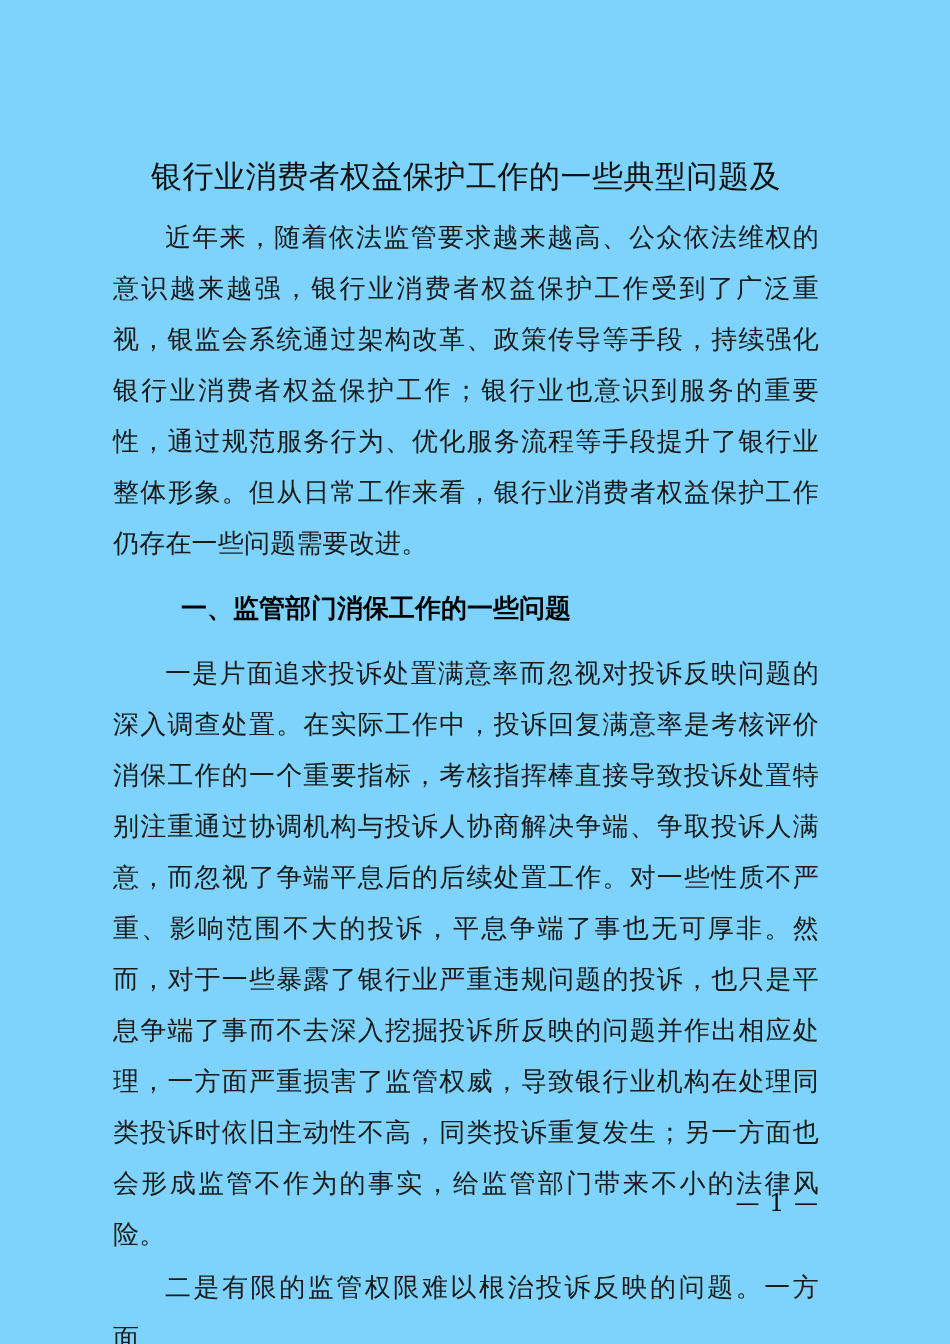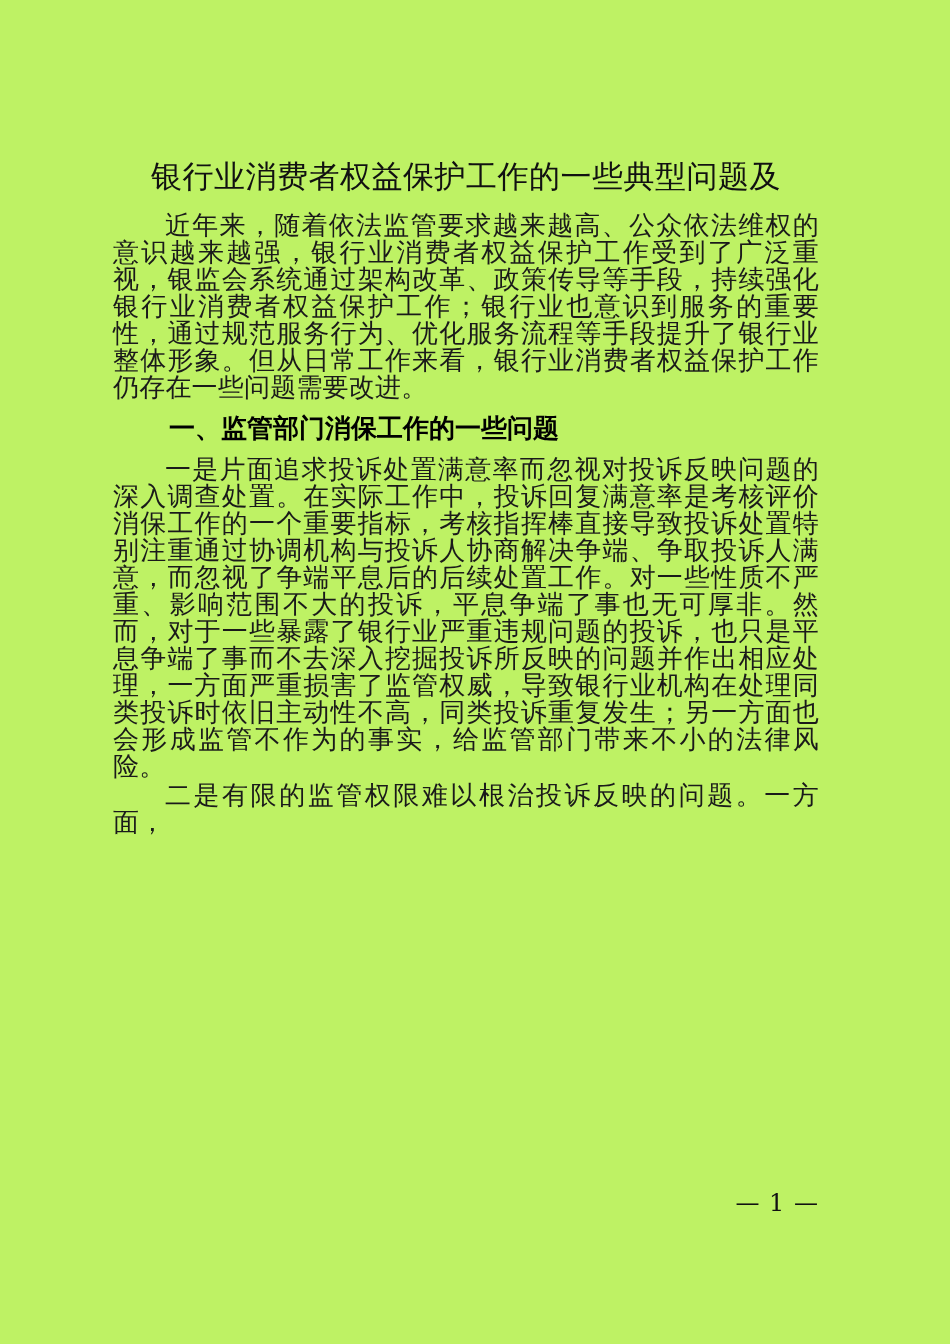--- a/index.html
+++ b/index.html
@@ -17,21 +17,21 @@
     color: #000000;
     -webkit-font-smoothing: antialiased;
   }
 
   .page {
     position: absolute;
     left: 0;
     top: 0;
     width: 950px;
     height: 1344px;
-    background: #bef264;
+    background: #7dd3fc;
   }
 
   .content {
     position: absolute;
     left: 113px;
     top: 152px;
     width: 706px;
   }
 
   
@@ -44,42 +44,42 @@
     letter-spacing: 0.5px;
     color: #111111;
     margin: 0 0 12px 0;
     padding: 0 8px;
   }
 
   
   .para {
     font-family: "DejaVu Serif", "Liberation Serif", serif;
     font-size: 26px;
-    line-height: 27px;
+    line-height: 51px;
     text-align: justify;
     text-align-last: left;
     text-justify: inter-character;
     text-indent: 2em;
     margin: 0;
     color: #1a1a1a;
     letter-spacing: 0.2px;
   }
 
   .para + .para {
     margin-top: 2px;
   }
 
   
   .section-heading {
     font-family: "DejaVu Sans", "Liberation Sans", sans-serif;
     font-size: 26px;
     line-height: 47px;
     font-weight: bold;
     text-indent: 2em;
-    margin: 4px;
+    margin: 16px;
     color: #000000;
     letter-spacing: 0px;
   }
 
   
   .page-footer {
     position: absolute;
     left: 113px;
     top: 1186px;
     width: 706px;

